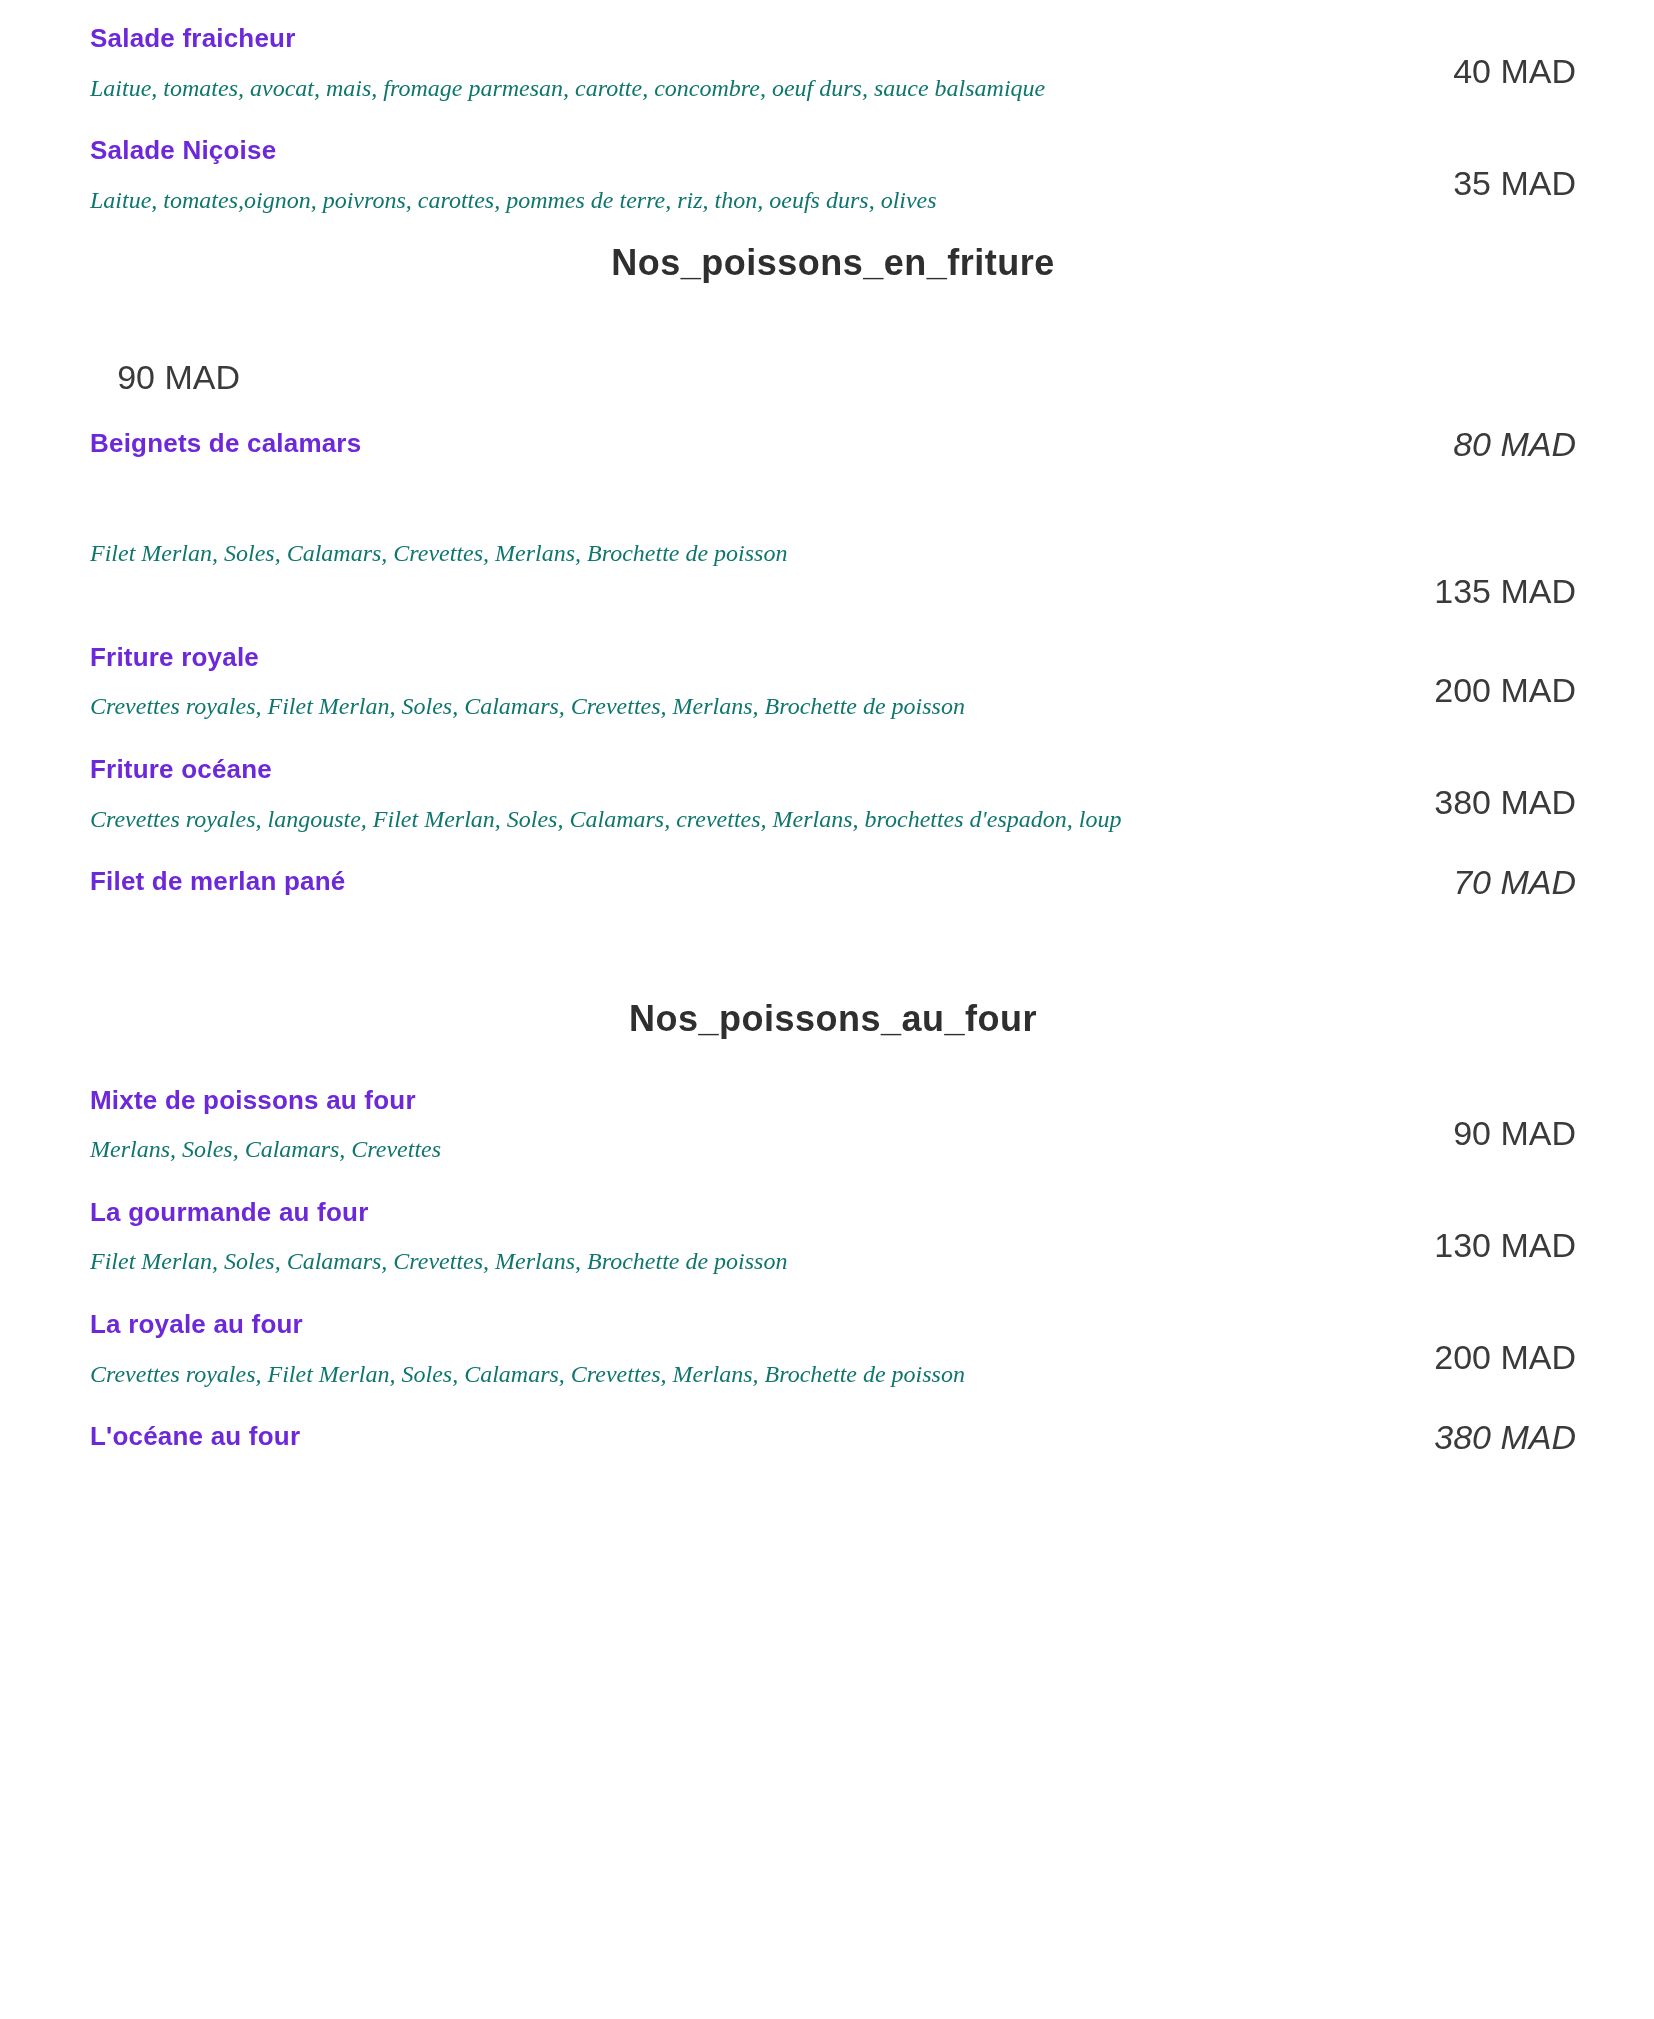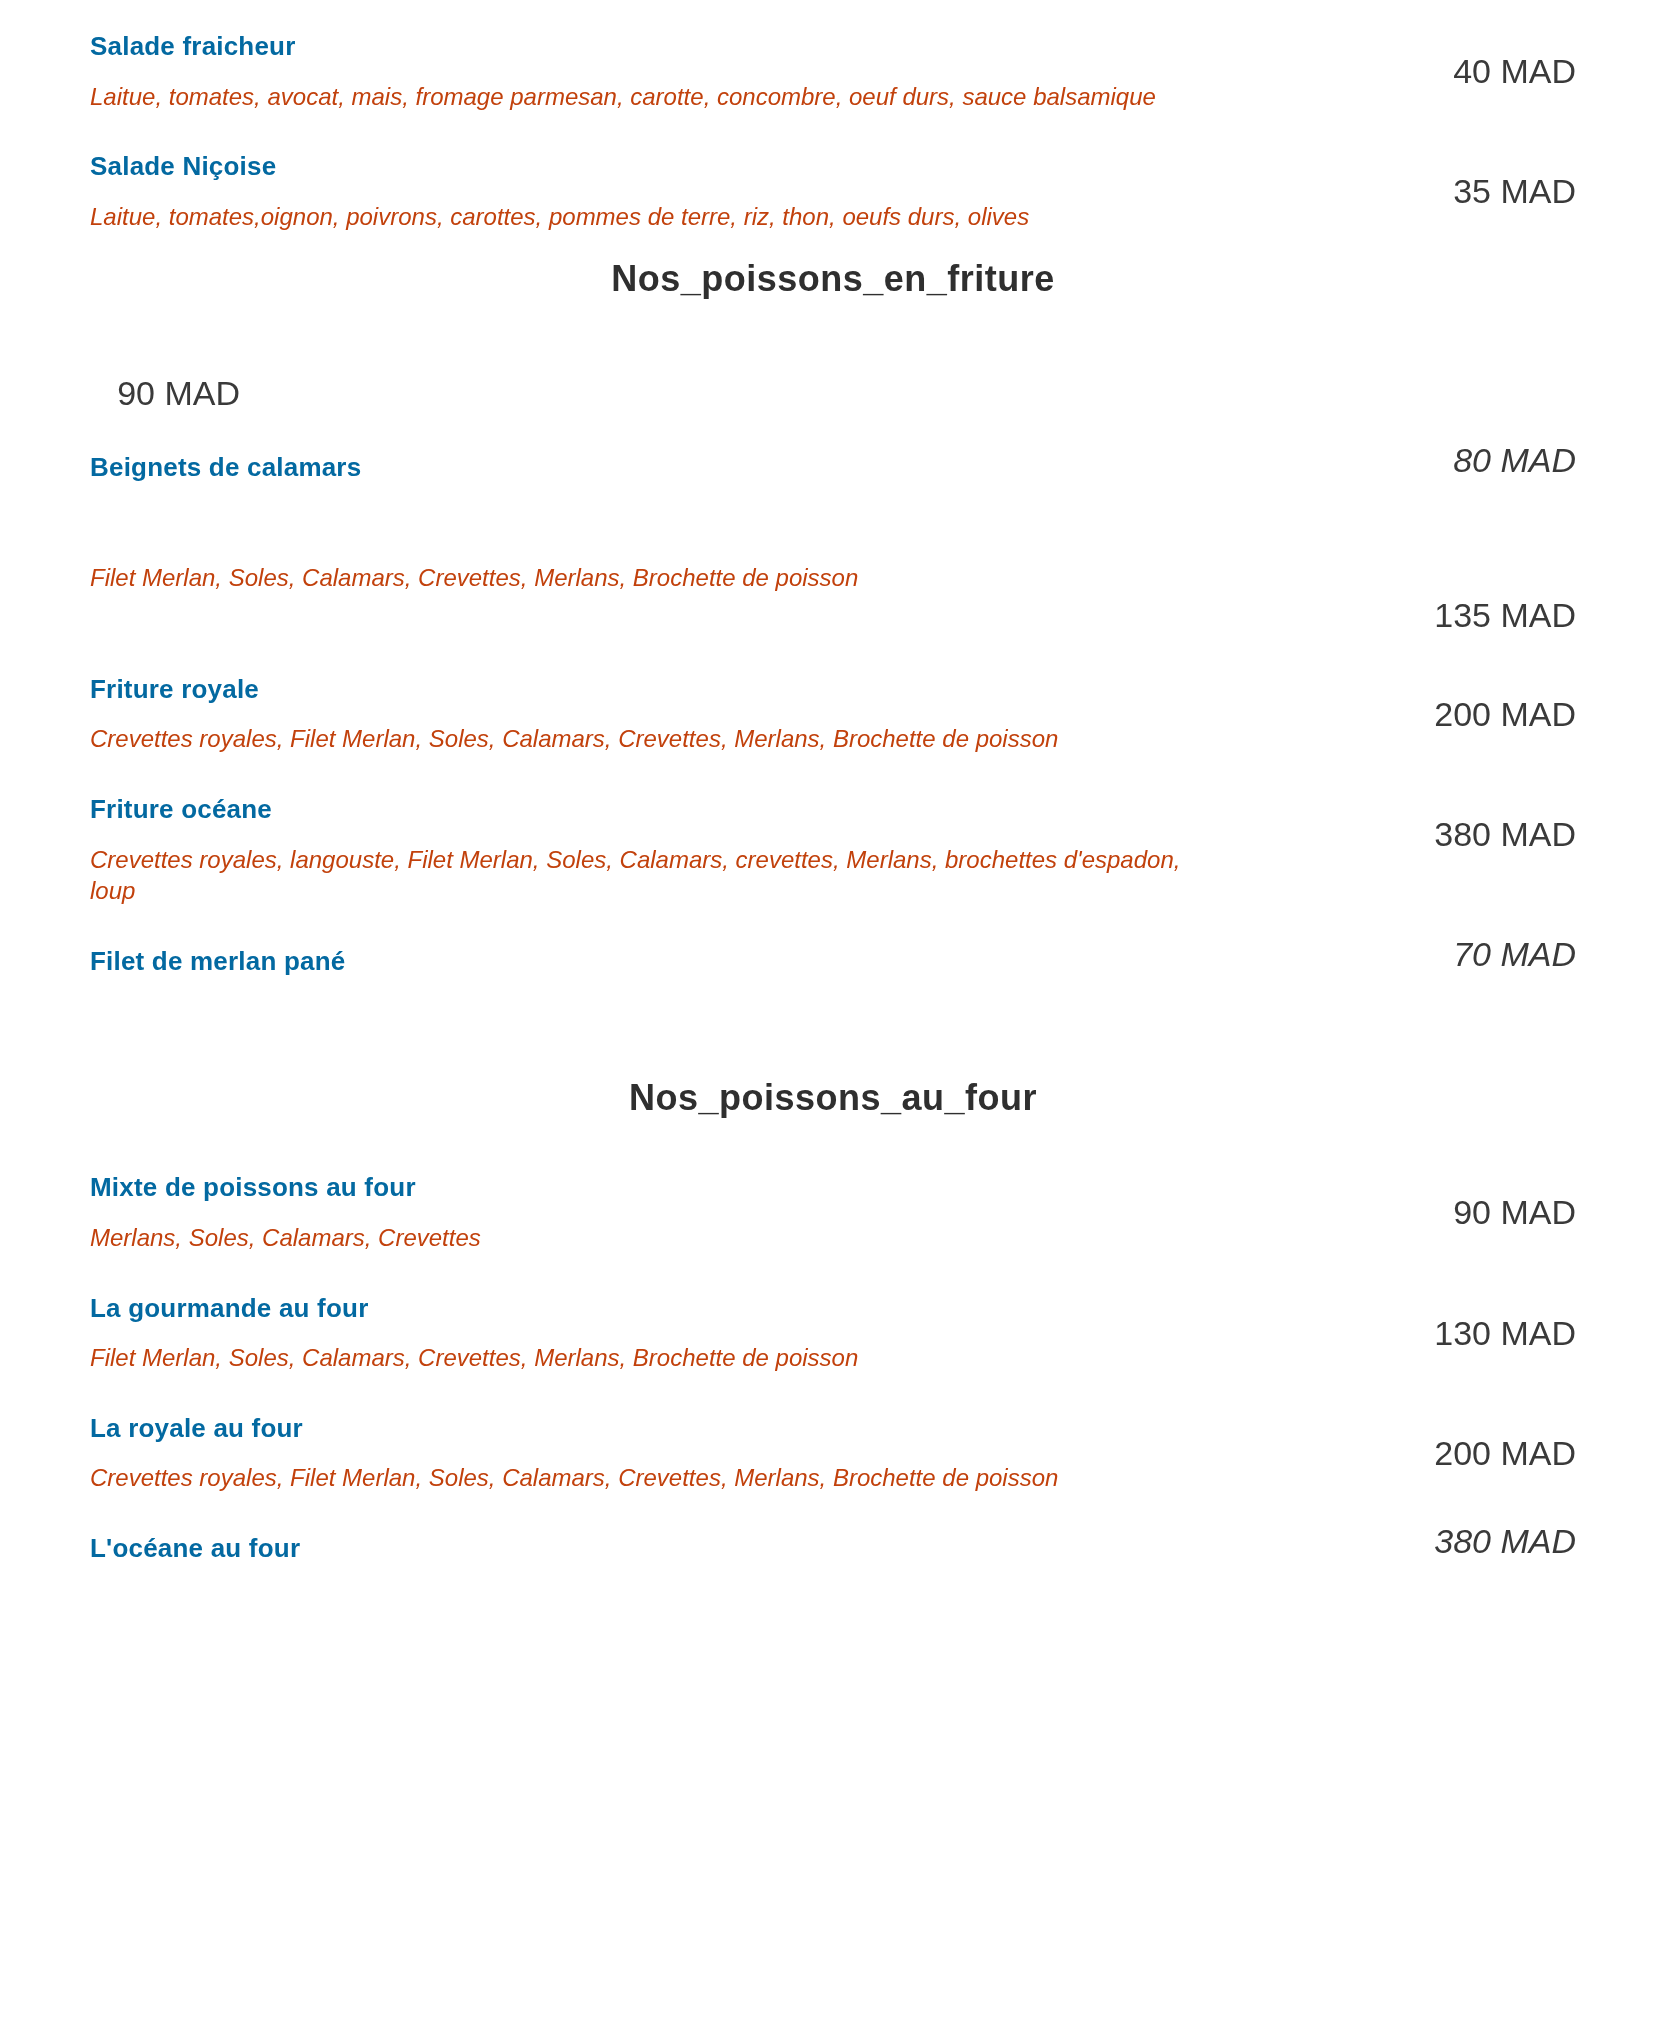--- a/index.html
+++ b/index.html
@@ -30,32 +30,33 @@
     align-items: flex-start;
     justify-content: space-between;
   }
   .item-texts {
     width: 1130px;
     flex: 0 0 auto;
   }
   .item-name {
     font-size: 26px;
     font-weight: bold;
-    color: #0369a1;
+    color: #6d28d9;
     letter-spacing: 0.2px;
     line-height: 1.25;
-    margin: 12px 0 18px 0;
+    margin: 4px 0 18px 0;
   }
   .item-desc {
     font-size: 24px;
     font-style: italic;
-    color: #c2410c;
+    color: #0f766e;
     line-height: 1.32;
     margin: 0;
     max-width: 1120px;
+    font-family: Liberation Serif, serif;
   }
   .item-price {
     font-size: 34px;
     color: #3a3a3a;
     white-space: nowrap;
     text-align: right;
     flex: 0 0 auto;
     padding-top: 34px;
     min-width: 150px;
   }

